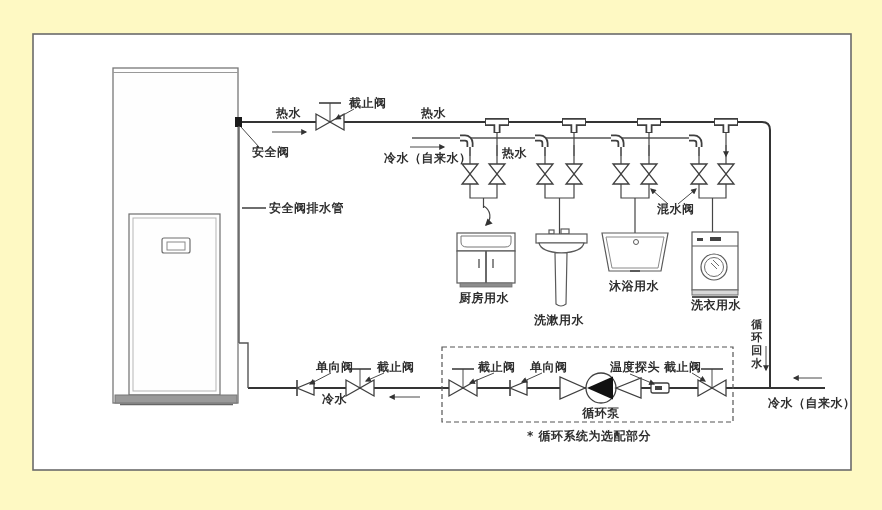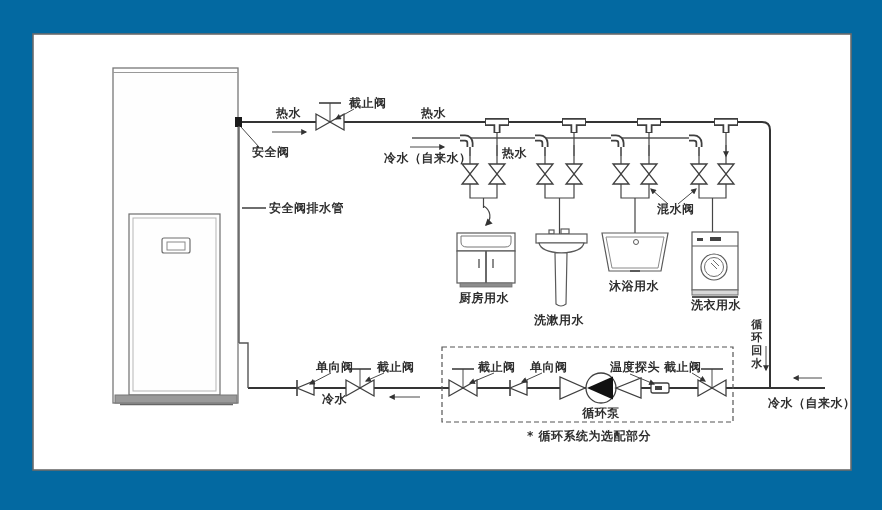--- a/index.html
+++ b/index.html
@@ -1,16 +1,16 @@
 <!DOCTYPE html>
 <html><head>
 <meta charset="utf-8">
 <style>
   html,body{margin:0;padding:0;background:#fbfbfb;}
-  .stage{position:relative;width:882px;height:510px;background:#0369a1;font-family:"DejaVu Sans",sans-serif;}
+  .stage{position:relative;width:882px;height:510px;background:#fef9c3;font-family:"DejaVu Sans",sans-serif;}
   svg{position:absolute;left:0;top:0;}
   text{fill:#2e2e2e;font-size:12px;font-weight:600;letter-spacing:.5px;font-family:"DejaVu Sans",sans-serif;}
   text.small{font-size:11px;}
   .thin{stroke:#555;stroke-width:1.4;fill:none;}
   .pipe{stroke:#343434;stroke-width:2;fill:none;}
   .drop{stroke:#454545;stroke-width:1.2;fill:none;}
   .valve{fill:#ffffff;stroke:#3f3f3f;stroke-width:1.3;}
   .lead{stroke:#4a4a4a;stroke-width:1;fill:none;}
   .fitO{stroke:#3f3f3f;fill:none;stroke-linecap:butt;}
   .fitI{stroke:#ffffff;fill:none;stroke-linecap:butt;}

